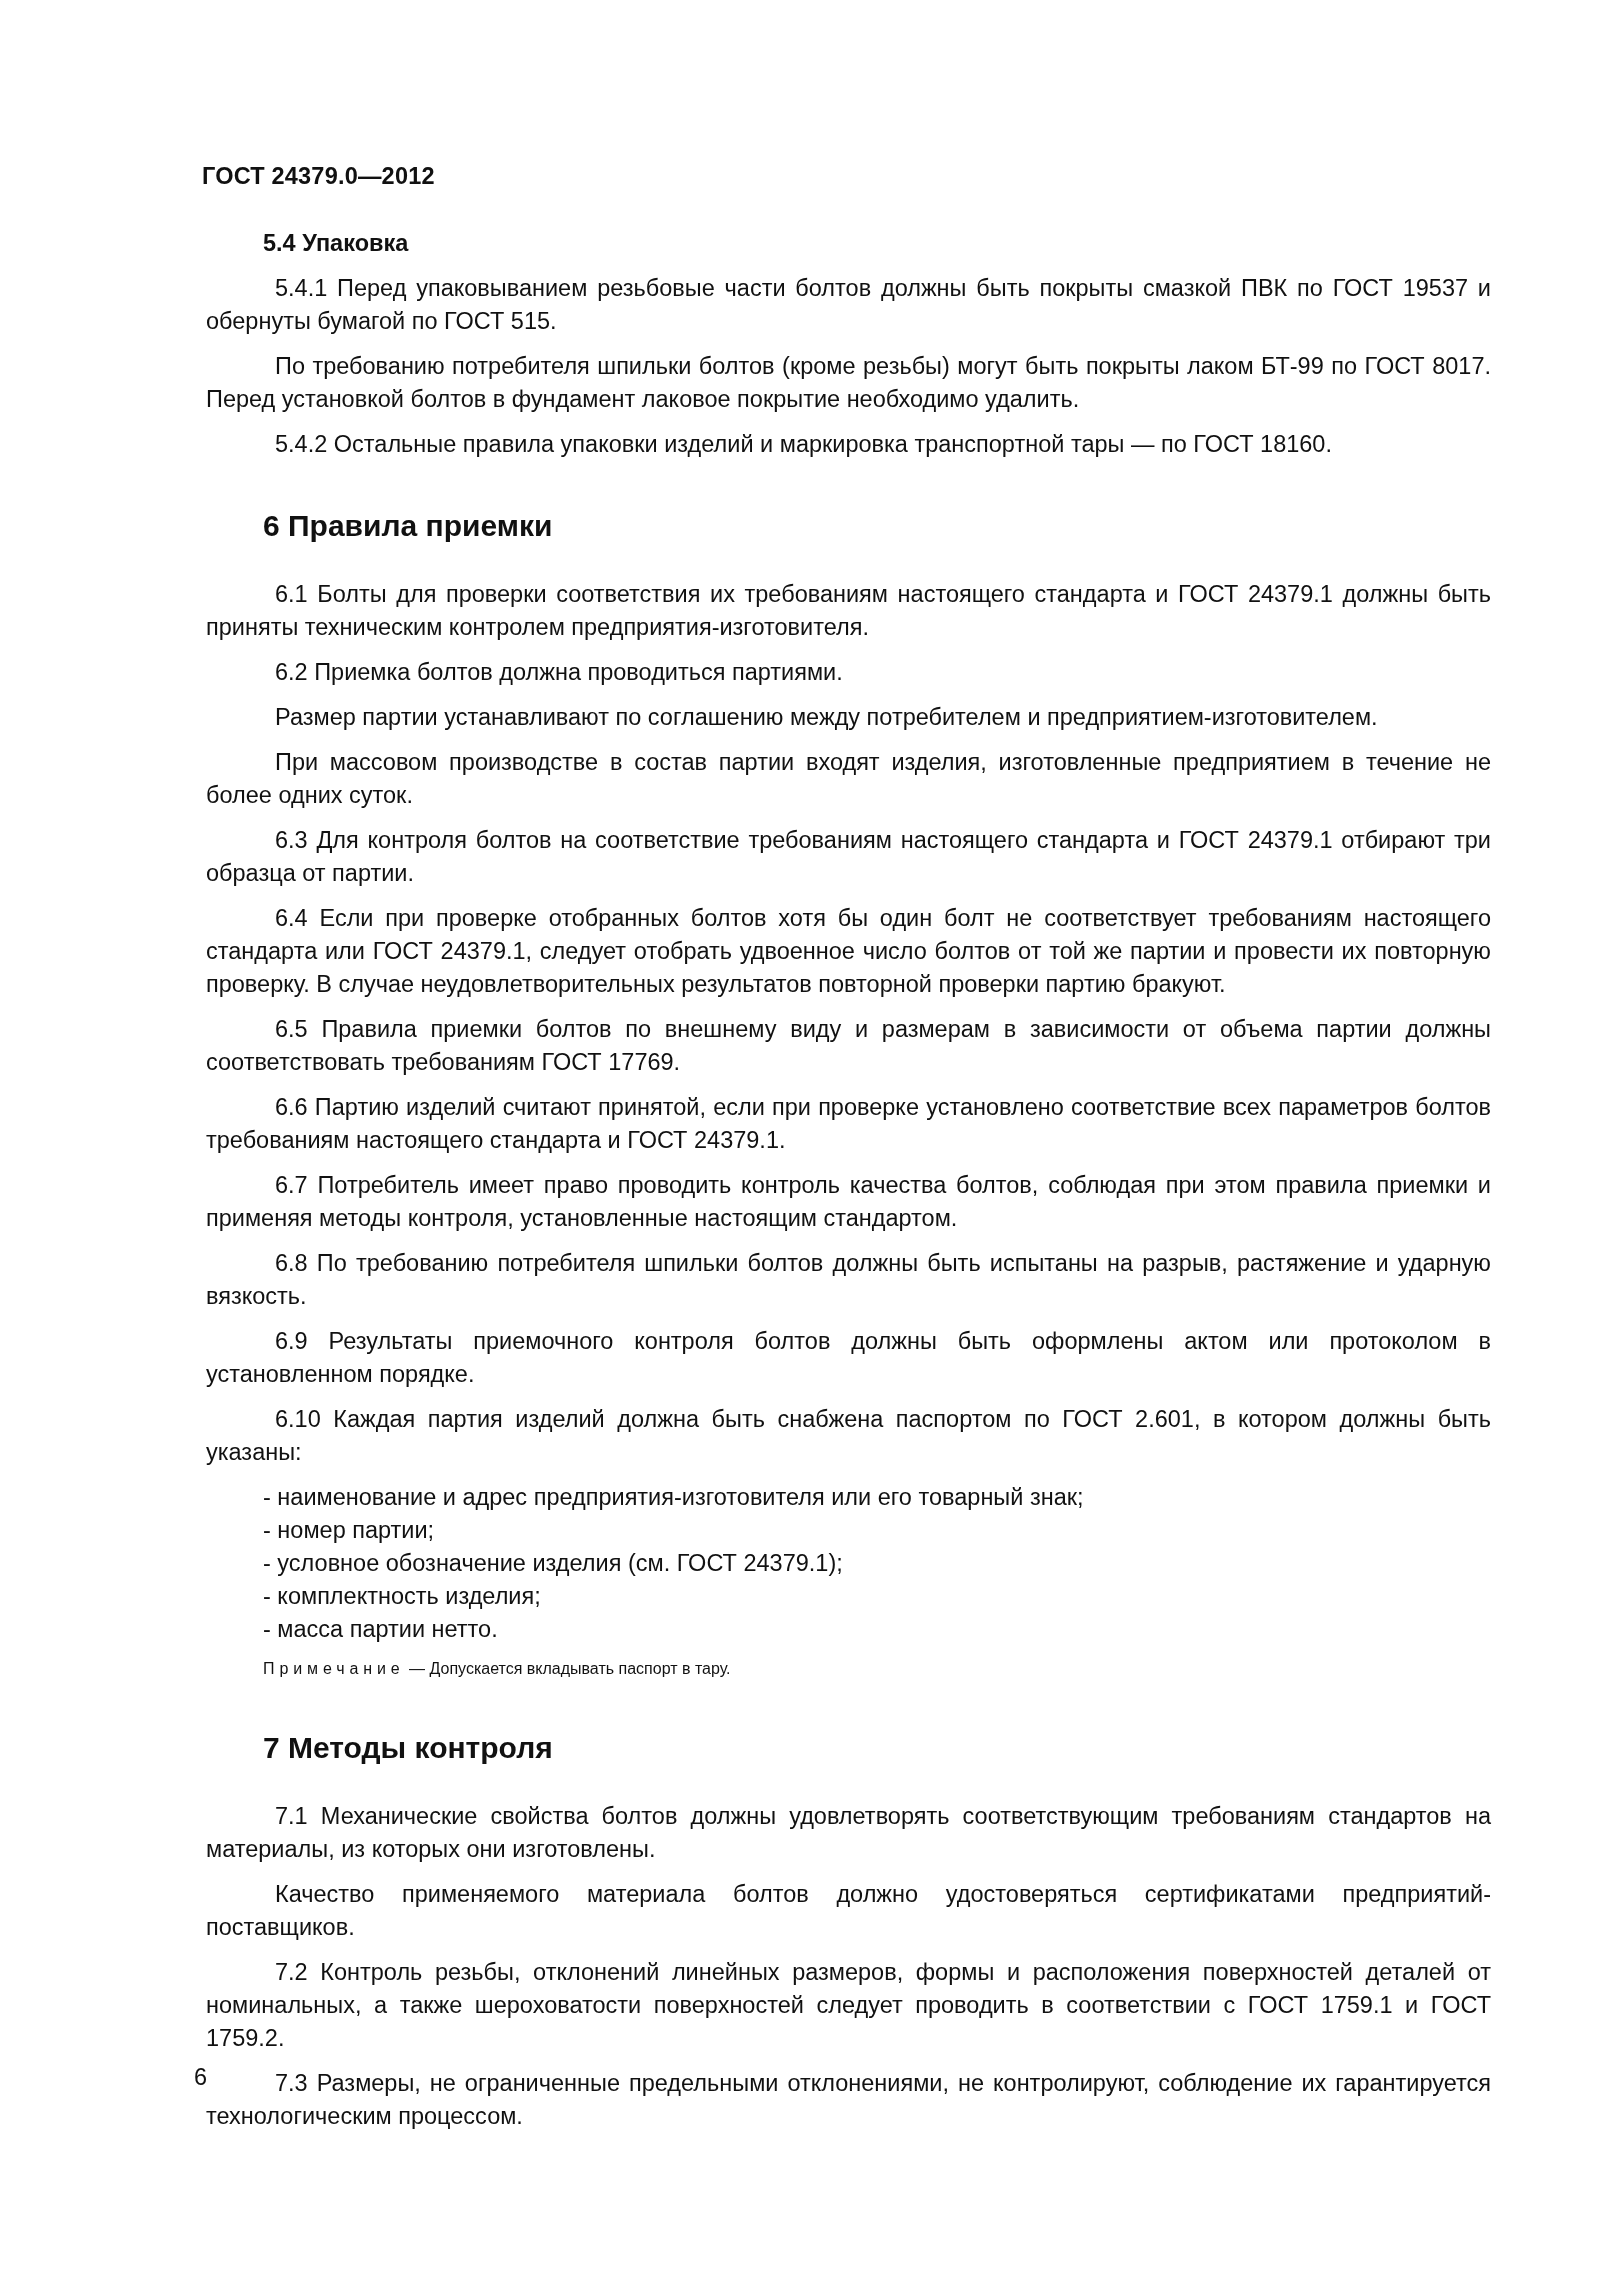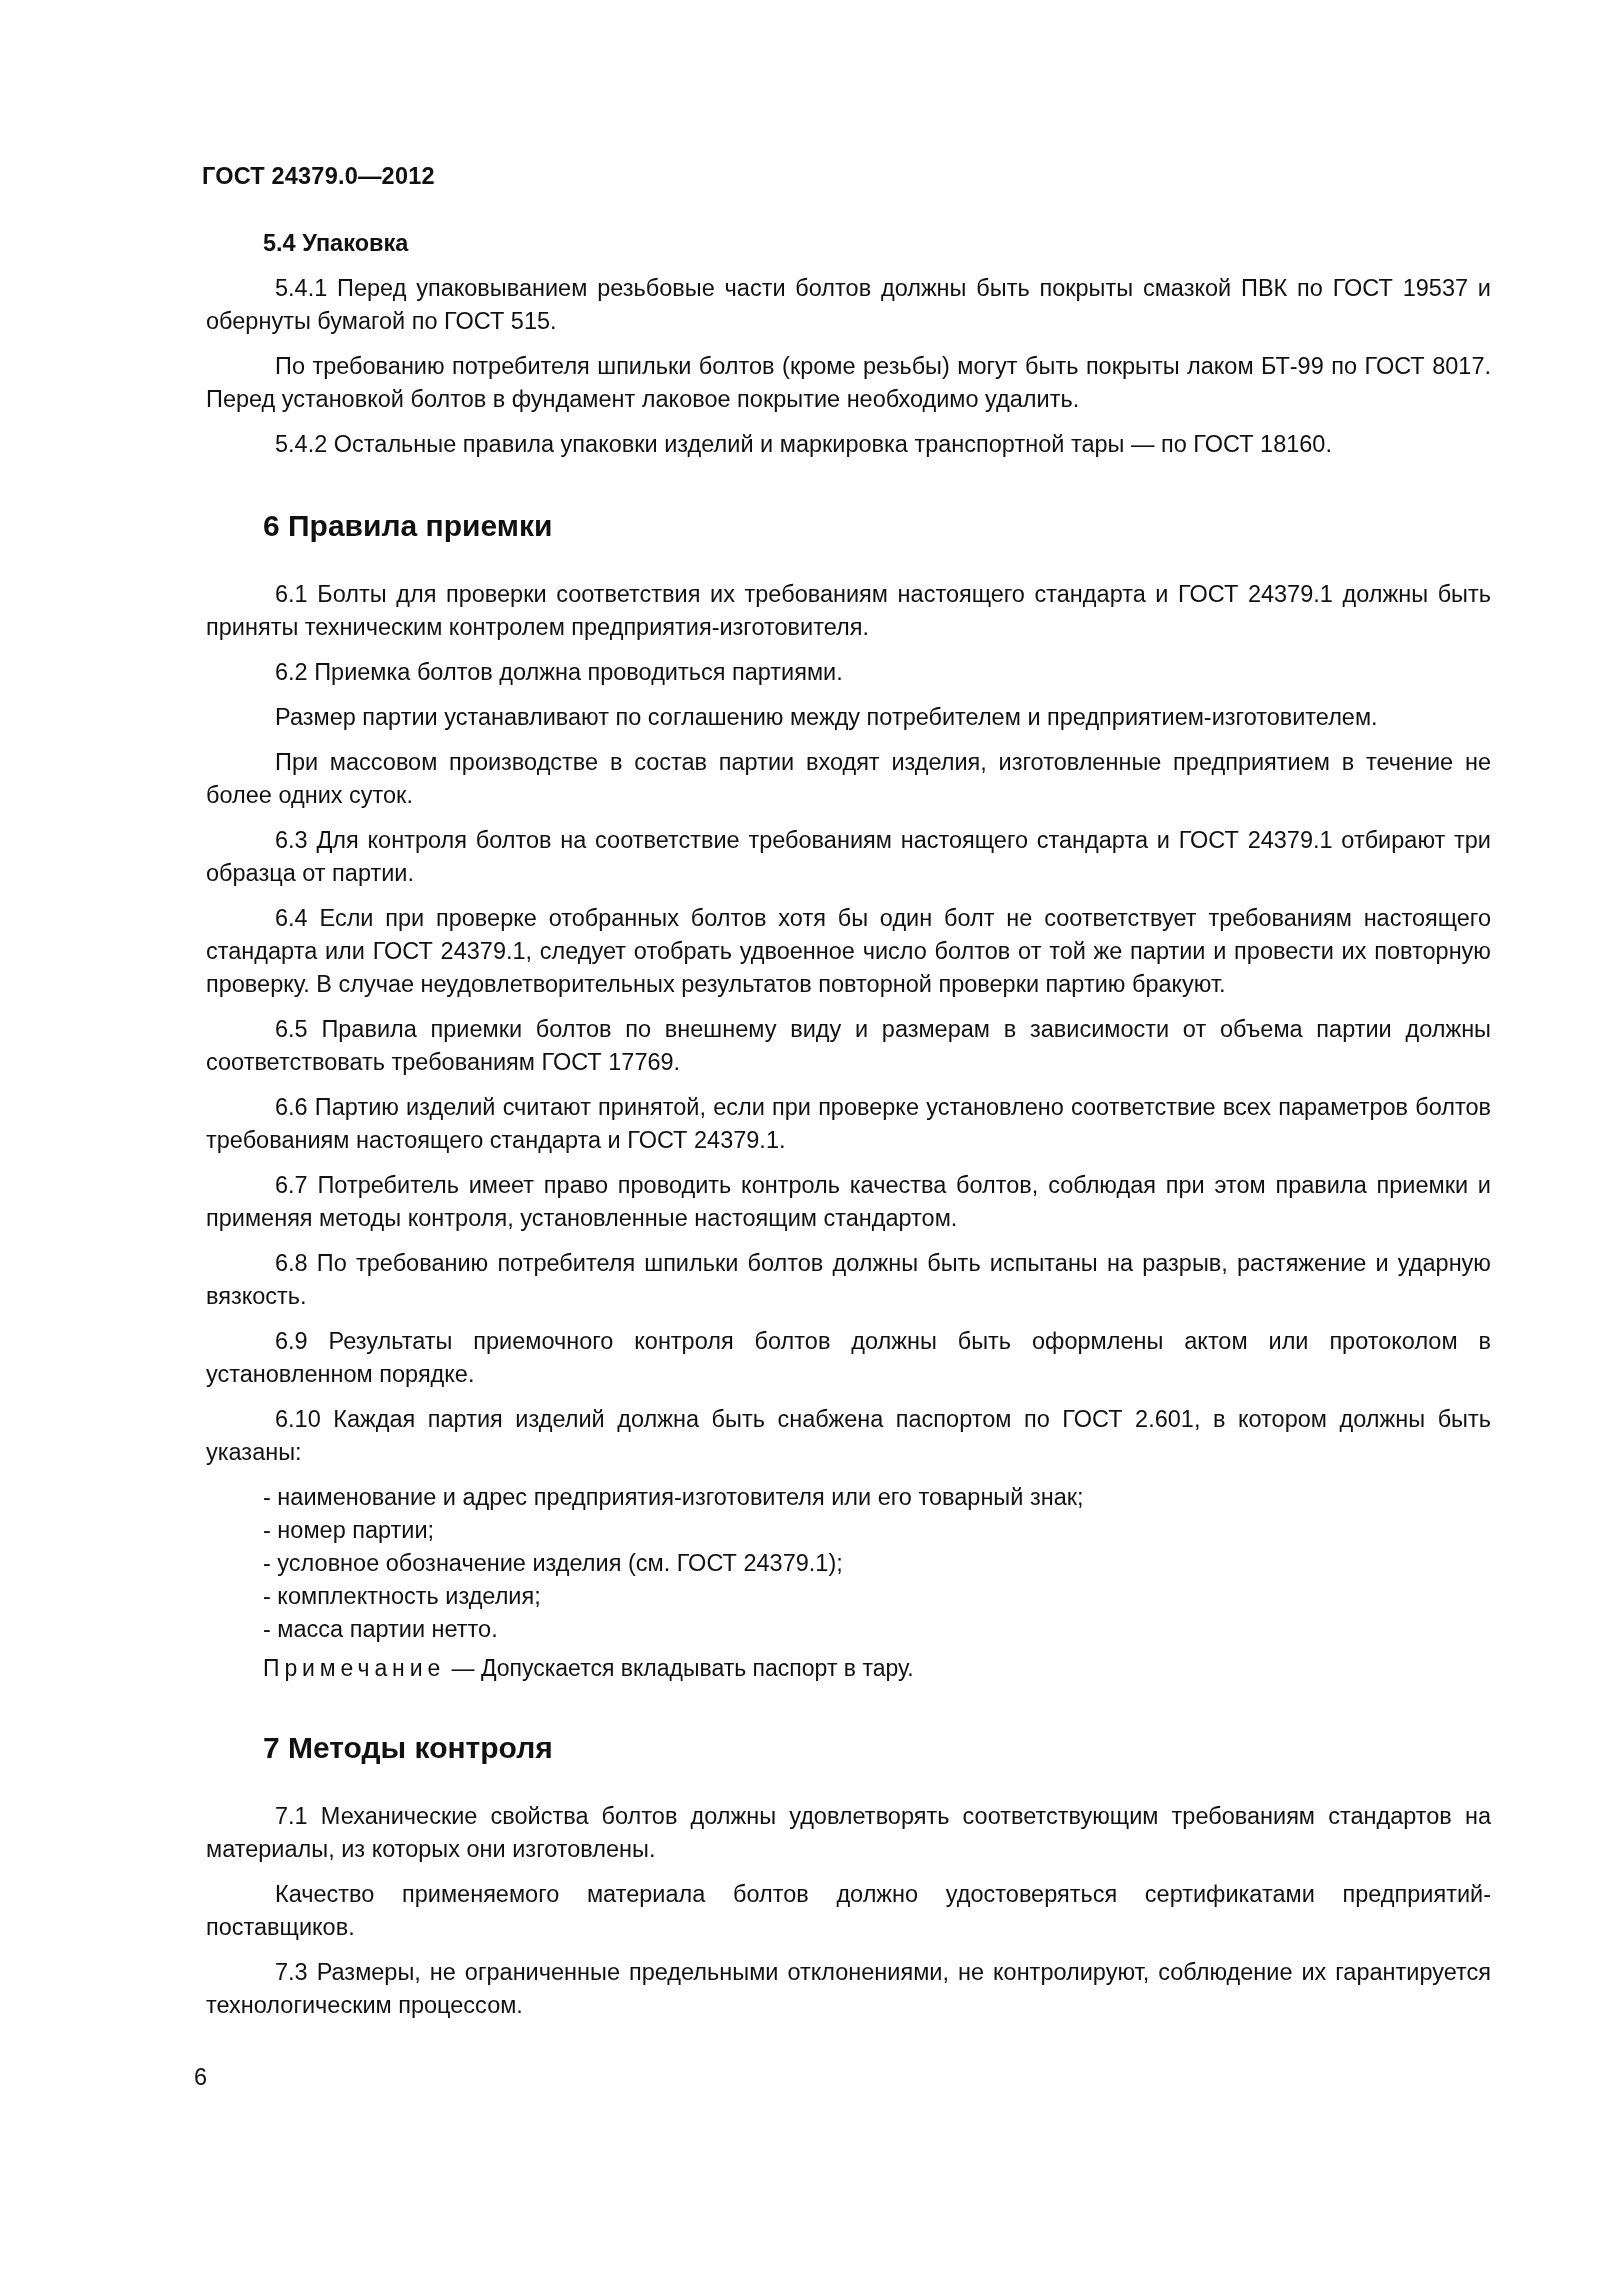--- a/index.html
+++ b/index.html
@@ -24,21 +24,21 @@
     line-height: 39px; margin: 45px 0 33px 0;
   }
   p.para {
     font-size: 23.5px; line-height: 33px; margin: 12px; text-indent: 69px;
     text-align: justify; hyphens: manual;
   }
   p.list-item {
     font-size: 23.5px; line-height: 33px; margin: 0; padding-left: 69px;
   }
   p.note {
-    font-size: 23px; line-height: 29px; margin: 7.8px 0 0 0; padding-left: 69px;
+    font-size: 16px; line-height: 29px; margin: 7.8px 0 0 0; padding-left: 69px;
   }
   .note-label { letter-spacing: 4.9px; }
   .page-number {
     position: absolute; left: 194px; top: 2064px; font-size: 23.5px;
   }
 </style>
 </head>
 <body>
 
 <div class="page">
@@ -67,18 +67,19 @@
     <p class="list-item">- наименование и адрес предприятия-изготовителя или его товарный знак;</p>
     <p class="list-item">- номер партии;</p>
     <p class="list-item">- условное обозначение изделия (см. ГОСТ 24379.1);</p>
     <p class="list-item">- комплектность изделия;</p>
     <p class="list-item">- масса партии нетто.</p>
     <p class="note"><span class="note-label">Примечание</span><span> — Допускается вкладывать паспорт в тару.</span></p>
 
     <div class="section-title">7  Методы контроля</div>
     <p class="para">7.1  Механические свойства болтов должны удовлетворять соответствующим требованиям стандартов на материалы, из которых они изготовлены.</p>
     <p class="para">Качество применяемого материала болтов должно удостоверяться сертификатами предприятий-поставщиков.</p>
+    <p class="para">7.2  Контроль резьбы, отклонений линейных размеров, формы и расположения поверхностей деталей от номинальных, а также шероховатости поверхностей следует проводить в соответствии с ГОСТ 1759.1 и ГОСТ 1759.2.</p>
     <p class="para">7.3  Размеры, не ограниченные предельными отклонениями, не контролируют, соблюдение их гарантируется технологическим процессом.</p>
   </div>
 </div>
 
 <div class="page-number">6</div>
 
 
 </body></html>

